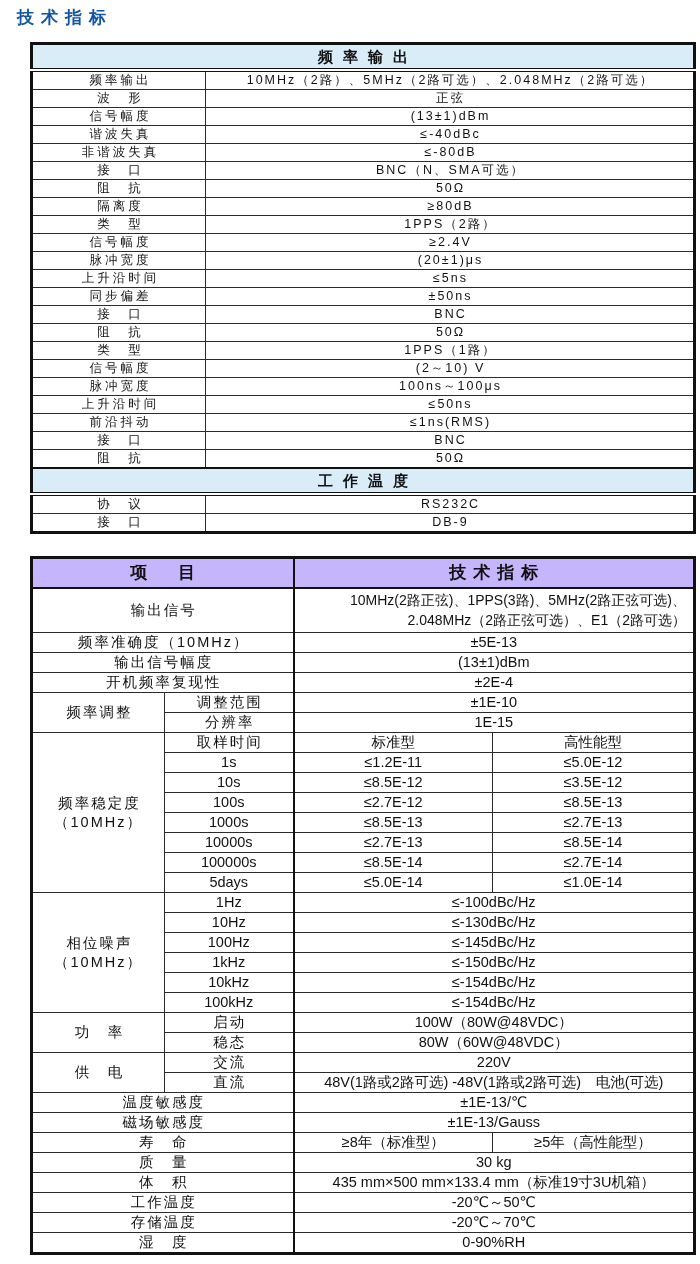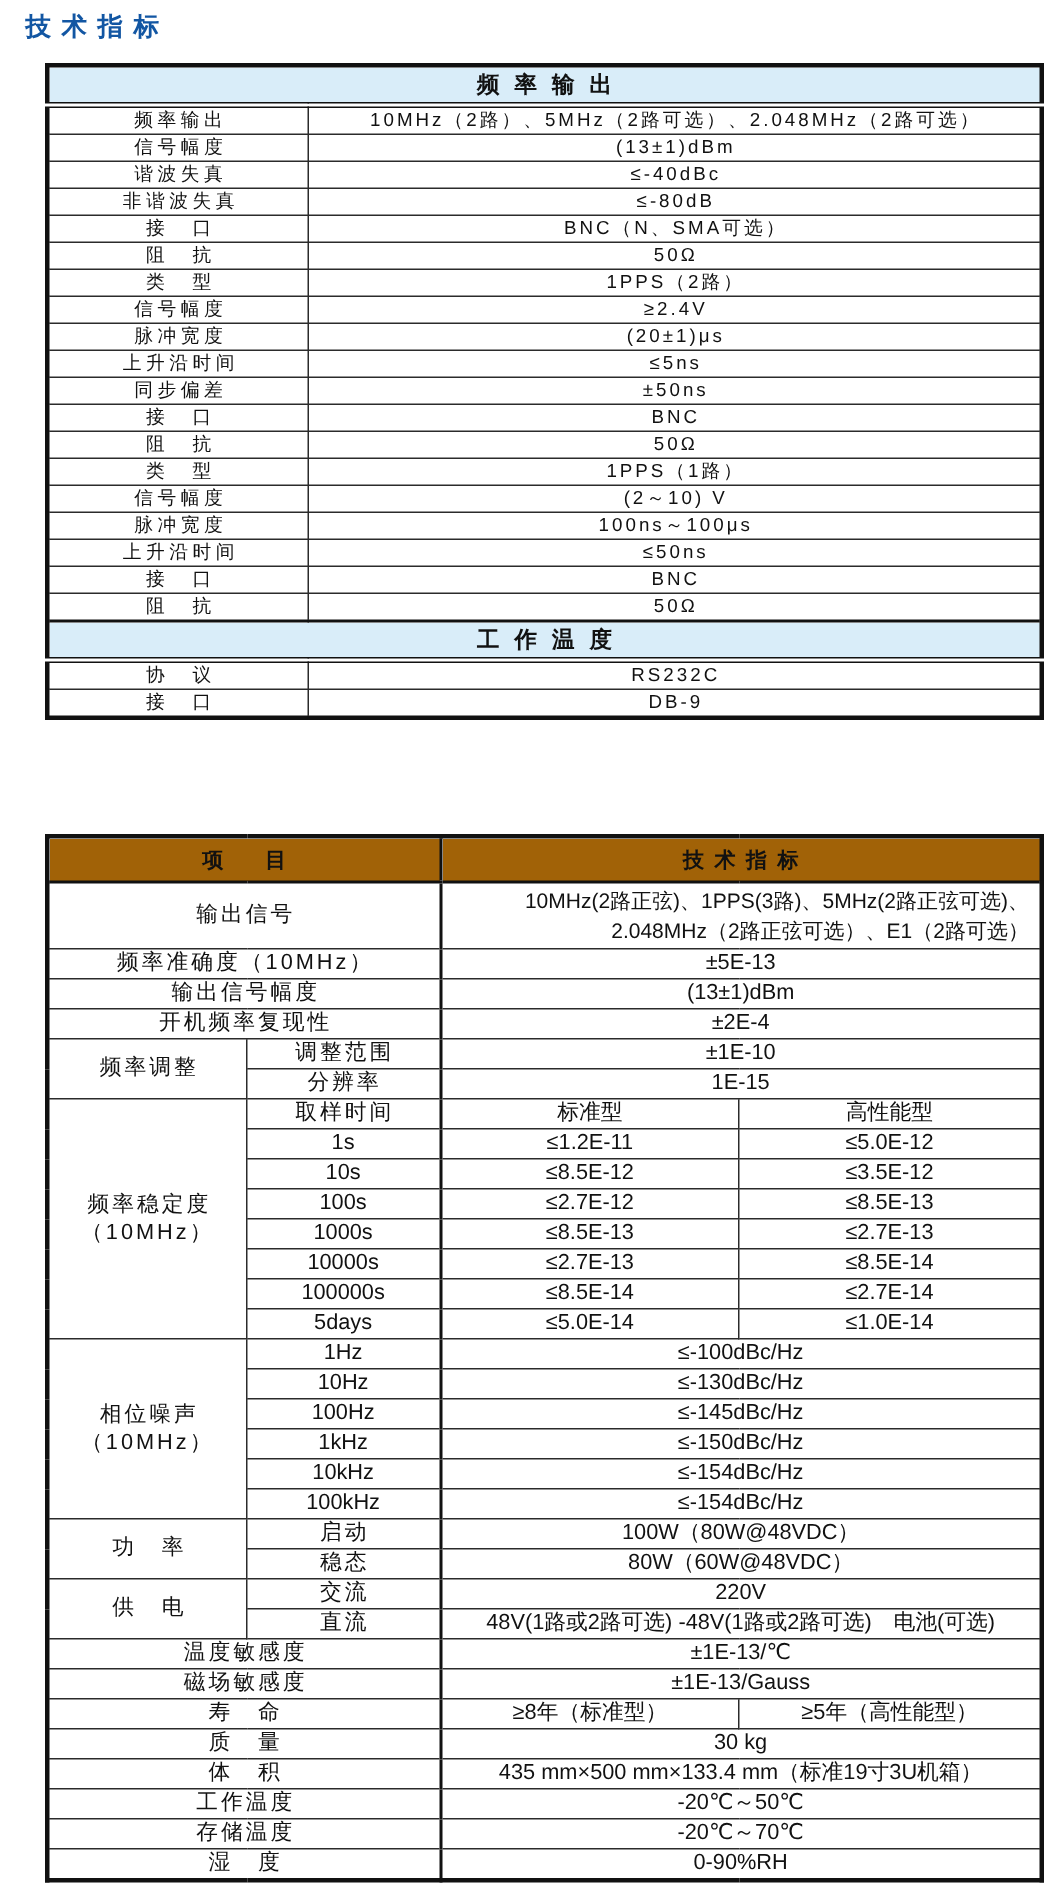--- a/index.html
+++ b/index.html
@@ -25,21 +25,21 @@
   }
   #t1 td.lab{letter-spacing:3px;text-indent:3px;}
   #t1 td.val{letter-spacing:2px;text-indent:2px;}
 
   #t2{position:absolute;left:30px;top:556px;width:663px;border:3px solid #111;}
   #t2 td{
     border:1.6px solid #2b2b2b;text-align:center;vertical-align:middle;
     font-size:14.5px;height:18px;line-height:19px;padding:0 4px;overflow:hidden;
   }
   #t2 td.th{
-    background:#a16207;font-size:14px;font-weight:bold;
+    background:#c4b5fd;font-size:17px;font-weight:bold;
     letter-spacing:7px;text-indent:7px;height:27px;line-height:28px;
     border-bottom:2.4px solid #111;
   }
   #t2 td.lab{letter-spacing:2px;text-indent:2px;}
   #t2 td.bl{border-left:2.2px solid #111;}
   #t2 td.pre{white-space:pre-line;line-height:1.3;}
   #t2 td.out-val{
     text-align:right;white-space:normal;line-height:1.4;padding:2px 7px;
     font-size:14px;height:auto;
   }
@@ -56,39 +56,47 @@
     </colgroup>
   <tbody>
     <tr>
         <td class="sec" colspan="2">频率输出</td>
       </tr>
     <tr>
         <td class="lab">频率输出</td>
         <td class="val">10MHz（2路）、5MHz（2路可选）、2.048MHz（2路可选）</td>
       </tr>
     <tr>
+        <td class="lab">波　形</td>
+        <td class="val">正弦</td>
+      </tr>
+    <tr>
         <td class="lab">信号幅度</td>
         <td class="val">(13±1)dBm</td>
       </tr>
     <tr>
         <td class="lab">谐波失真</td>
         <td class="val">≤-40dBc</td>
       </tr>
     <tr>
         <td class="lab">非谐波失真</td>
         <td class="val">≤-80dB</td>
       </tr>
     <tr>
         <td class="lab">接　口</td>
         <td class="val">BNC（N、SMA可选）</td>
       </tr>
     <tr>
         <td class="lab">阻　抗</td>
         <td class="val">50Ω</td>
       </tr>
+    <tr>
+        <td class="lab">隔离度</td>
+        <td class="val">≥80dB</td>
+      </tr>
 
     <tr>
         <td class="lab">类　型</td>
         <td class="val">1PPS（2路）</td>
       </tr>
     <tr>
         <td class="lab">信号幅度</td>
         <td class="val">≥2.4V</td>
       </tr>
     <tr>
@@ -120,20 +128,24 @@
         <td class="lab">信号幅度</td>
         <td class="val">(2～10) V</td>
       </tr>
     <tr>
         <td class="lab">脉冲宽度</td>
         <td class="val">100ns～100μs</td>
       </tr>
     <tr>
         <td class="lab">上升沿时间</td>
         <td class="val">≤50ns</td>
+      </tr>
+    <tr>
+        <td class="lab">前沿抖动</td>
+        <td class="val">≤1ns(RMS)</td>
       </tr>
     <tr>
         <td class="lab">接　口</td>
         <td class="val">BNC</td>
       </tr>
     <tr>
         <td class="lab">阻　抗</td>
         <td class="val">50Ω</td>
       </tr>
 

